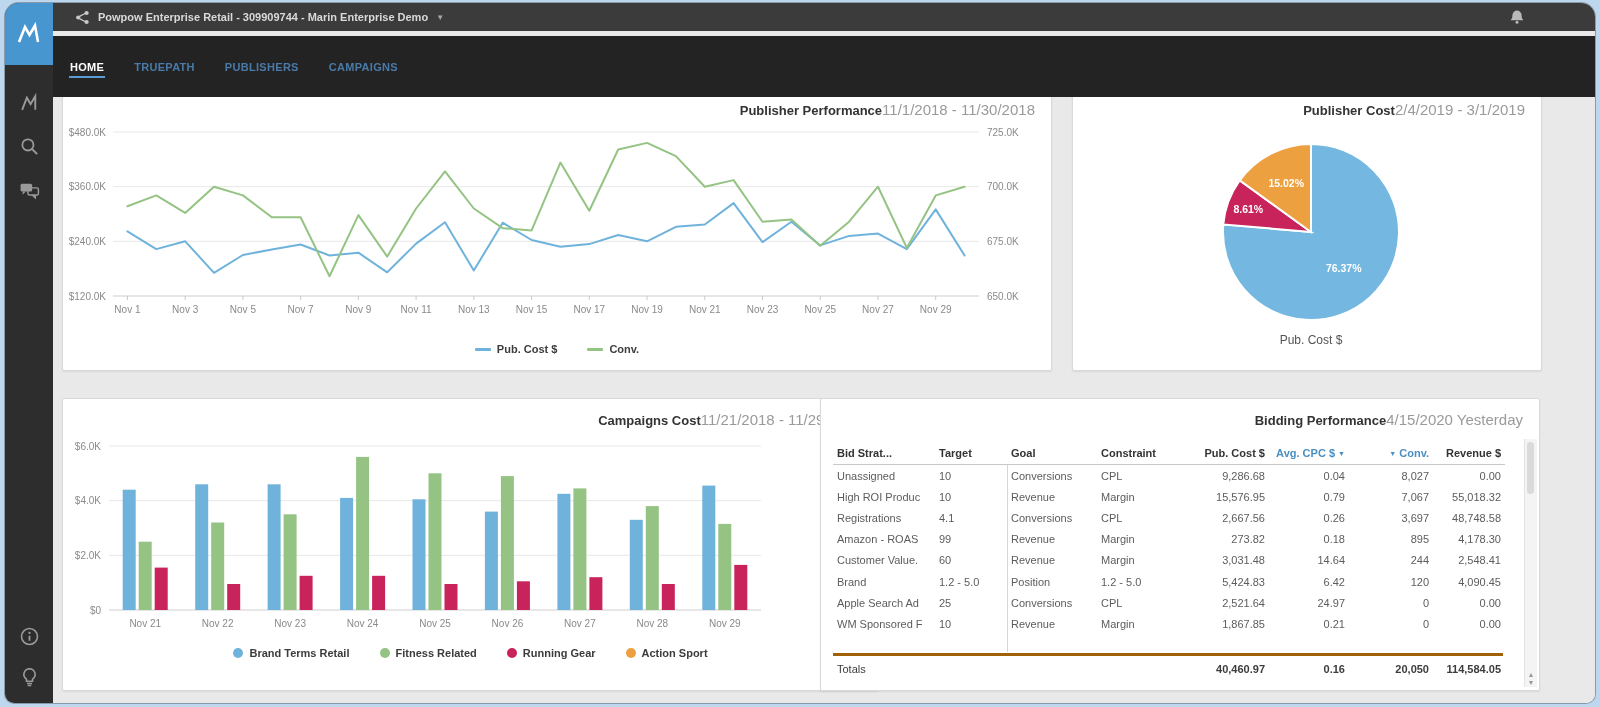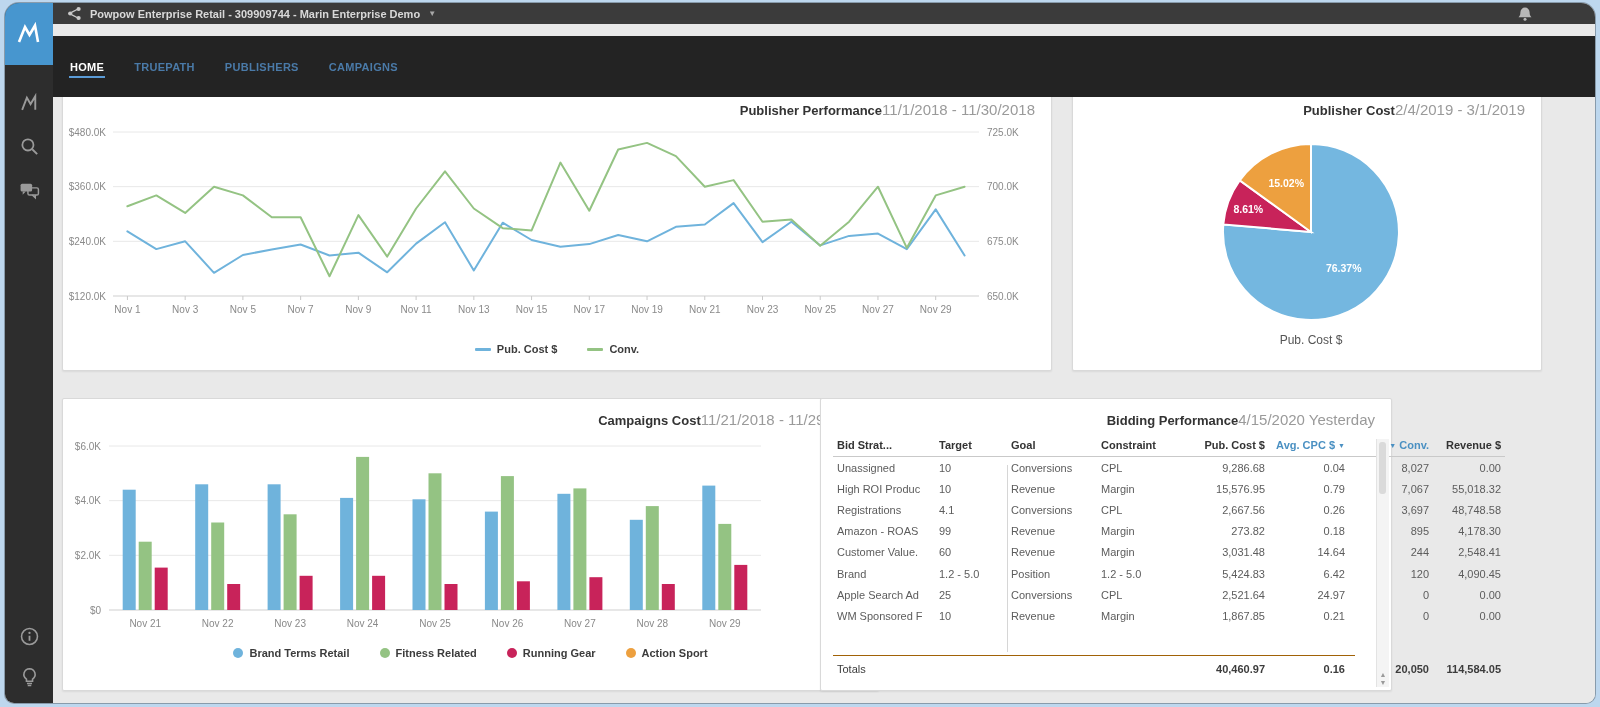--- a/index.html
+++ b/index.html
@@ -5,50 +5,50 @@
   html,body{margin:0;padding:0}
   body{width:1600px;height:707px;background:#bdd7ee;font-family:"Liberation Sans",sans-serif;overflow:hidden;position:relative}
   .window{position:absolute;left:5px;top:3px;right:5px;bottom:4px;background:#e9e9e9;border-radius:14px 14px 9px 9px;overflow:hidden;box-shadow:0 0 0 1px rgba(0,0,0,.28)}
   
   .sidebar{position:absolute;left:0;top:0;bottom:0;width:48px;background:#2d2d2d;display:flex;flex-direction:column;align-items:center;z-index:3}
   .logo-tile{width:48px;height:62px;background:#4796cf;display:flex;align-items:center;justify-content:center;cursor:pointer}
   .side-top{display:flex;flex-direction:column;gap:22px;padding-top:26px;align-items:center}
   .side-bottom{margin-top:auto;display:flex;flex-direction:column;gap:18px;padding-bottom:16px;align-items:center}
   .side-icon{width:22px;height:22px;display:flex;align-items:center;justify-content:center;cursor:pointer}
   
-  .topbar{position:absolute;left:48px;right:0;top:0;height:21px;background:#3b3b3b;display:flex;align-items:center;padding:0 14px;box-sizing:border-box;gap:8px;z-index:2}
+  .topbar{position:absolute;left:48px;right:0;top:0;height:28px;background:#3b3b3b;display:flex;align-items:center;padding:0 22px;box-sizing:border-box;gap:8px;z-index:2}
   .account{color:#d9d9d9;font-size:11px;font-weight:bold;cursor:pointer}
   .acct-caret{color:#a8a8a8;font-size:8px;cursor:pointer}
   .bell{margin-left:auto;margin-right:48px;cursor:pointer;display:flex}
   .tabbar{position:absolute;left:48px;right:0;top:33px;height:29px;background:#232323;display:flex;align-items:center;gap:28px;padding:16px 16px;z-index:2}
   .tab{font-size:11px;font-weight:bold;color:#4a7aa8;letter-spacing:.3px;position:relative;cursor:pointer;padding:7px 1px}
   .tab.active{color:#fff}
   .tab.active::after{content:"";position:absolute;left:0;right:0;bottom:2px;height:2px;background:#5b9bd6}
   
   .main{position:absolute;left:48px;right:0;top:62px;bottom:0;background:#e9e9e9}
   .card{position:absolute;background:#fff;border:1px solid #d9d9d9;border-radius:2px;box-shadow:0 1px 2px rgba(0,0,0,.07);box-sizing:border-box}
   #card-pp{left:9px;top:23px;width:990px;height:283px}
   #card-pc{left:1019px;top:23px;width:470px;height:283px}
   #card-cc{left:9px;top:333px;width:817px;height:293px}
-  #card-bp{left:767px;top:333px;width:572px;height:293px}
+  #card-bp{left:767px;top:333px;width:720px;height:293px}
   .card-head{display:flex;justify-content:flex-end;align-items:baseline;padding:12px 16px 2px}
   .card-title{font-size:13px;font-weight:bold;color:#333}
   .card-date{font-size:15px;color:#9a9a9a}
   .legend-row{display:flex;justify-content:center;gap:30px;align-items:center;font-size:11px;font-weight:bold;color:#3c3c3c;margin-top:1px}
   .legend-item{display:flex;align-items:center;gap:6px;cursor:pointer}
   .legend-dash{width:16px;height:3px;border-radius:1px}
   .legend-dot{width:10px;height:10px;border-radius:50%}
   
-  .bp-table{width:672px;margin:4px 12px 0;border-collapse:collapse;table-layout:fixed}
+  .bp-table{width:672px;margin:12px 12px 0;border-collapse:collapse;table-layout:fixed}
   .bp-table th{font-size:11px;color:#333;text-align:left;padding:5px 4px;border-bottom:1px solid #c9c9c9;font-weight:bold;white-space:nowrap;overflow:hidden;cursor:pointer}
   .bp-table th.accent{color:#4a90c2}
   .bp-table td{font-size:11px;color:#5c5c5c;padding:4.6px 4px;white-space:nowrap;overflow:hidden}
   .bp-table .num{text-align:right}
   .bp-divider{position:absolute;left:186px;top:66px;bottom:38px;width:1px;background:#d6d6d6}
-  .bp-totals-wrap{position:absolute;left:12px;right:36px;bottom:8px;border-top:1px solid #a16207}
+  .bp-totals-wrap{position:absolute;left:12px;right:36px;bottom:8px;border-top:3px solid #a16207}
   .bp-totals{width:100%;border-collapse:collapse;table-layout:fixed}
   .bp-totals td{font-size:11px;color:#3c3c3c;padding:7px 4px;white-space:nowrap}
   .bp-totals td.num{text-align:right;font-weight:bold}
   .bp-scroll{position:absolute;right:2px;top:40px;bottom:3px;width:12px;background:#f4f4f4;border-left:1px solid #e3e3e3}
   .bp-thumb{position:absolute;top:3px;left:2px;width:7px;height:52px;background:#dadada;border-radius:3px;cursor:pointer}
   .bp-arrows{position:absolute;bottom:1px;left:0;right:0;display:flex;flex-direction:column;align-items:center;gap:1px;color:#9a9a9a;font-size:7px;line-height:7px}
   .bp-arrows span{cursor:pointer}
   svg text{font-family:"Liberation Sans",sans-serif}
 </style>
 </head>

